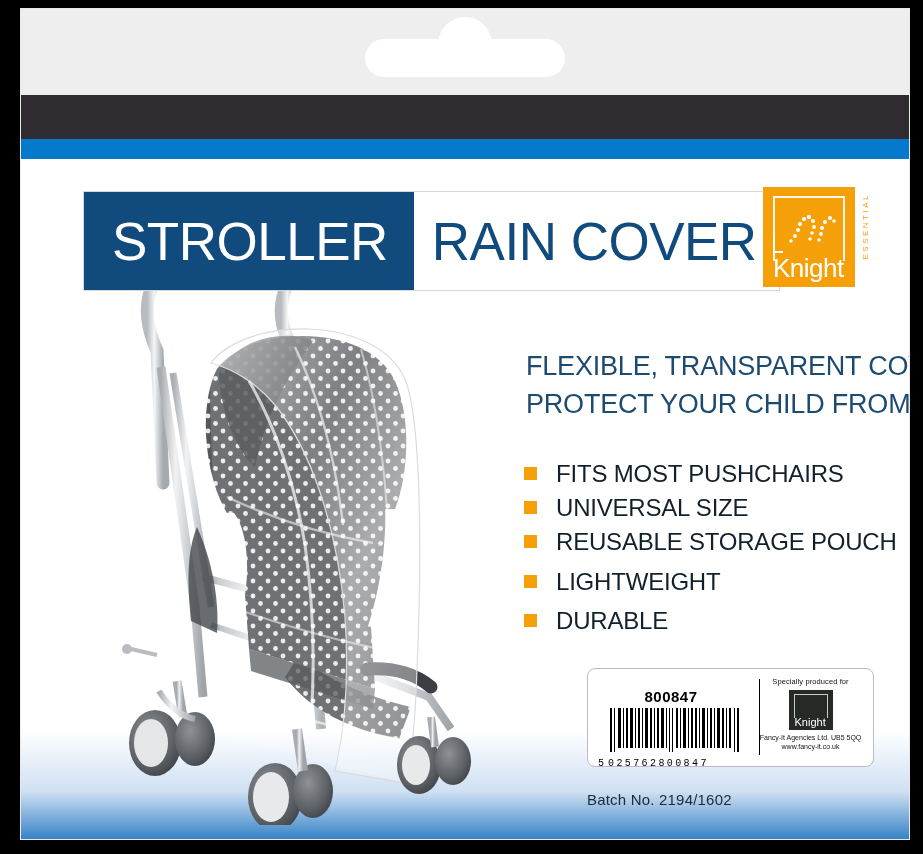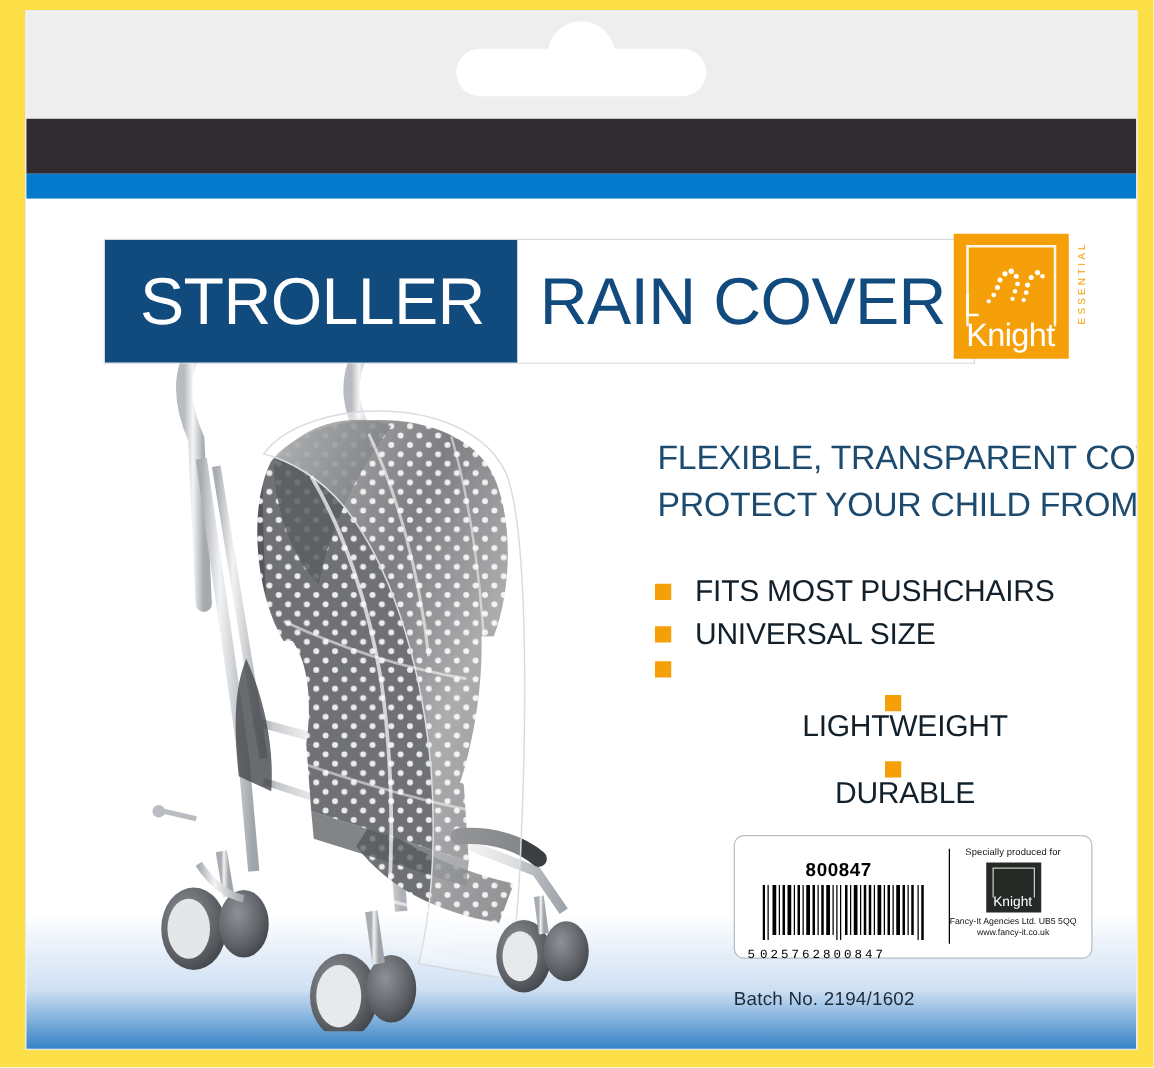--- a/index.html
+++ b/index.html
@@ -3,21 +3,21 @@
 <meta charset="utf-8">
 <title>Stroller Rain Cover Packaging</title>
 <style>
   html,body{margin:0;padding:0;}
   body{
     width:923px;height:854px;
     background:#ffffff;
     font-family:"Liberation Sans", sans-serif;
     overflow:hidden;
   }
-  .stage{position:relative;width:923px;height:854px;background:#fde047;}
+  .stage{position:relative;width:923px;height:854px;background:#000000;}
 
   
   .package{
     position:absolute;left:20px;top:8px;width:890px;height:832px;
     background:#ffffff;
     border:1px solid #e9e9e9;
     box-sizing:border-box;
     overflow:hidden;
   }
 
@@ -128,21 +128,21 @@
   }
   .feature{
     display:flex;align-items:center;margin-bottom:9px;
   }
   .feature .bull{
     width:13px;height:13px;background:#F6A009;margin-right:19px;flex:0 0 auto;
   }
   .feature .flabel{
     color:#12202b;font-size:24px;line-height:1.05;letter-spacing:-0.2px;white-space:nowrap;
   }
-  .feature.gap{margin-top:14px;flex-direction:column;}
+  .feature.gap{margin-top:14px;}
 
   
   .barcode-card{
     position:absolute;left:566px;top:659px;width:285px;height:97px;
     background:#ffffff;border:1px solid #b9bcc0;border-radius:8px;
     z-index:8;
   }
   .bc-inner{position:relative;width:100%;height:100%;display:flex;}
   .bc-left{
     width:160px;position:relative;padding:7px 0 0 10px;box-sizing:border-box;margin-top:12px;
@@ -350,20 +350,21 @@
       <div class="feature">
         <span class="bull"></span>
         <span class="flabel">FITS MOST PUSHCHAIRS</span>
       </div>
       <div class="feature">
         <span class="bull"></span>
         <span class="flabel">UNIVERSAL SIZE</span>
       </div>
       <div class="feature">
         <span class="bull"></span>
+        <span class="flabel">REUSABLE STORAGE POUCH</span>
       </div>
       <div class="feature gap">
         <span class="bull"></span>
         <span class="flabel">LIGHTWEIGHT</span>
       </div>
       <div class="feature gap">
         <span class="bull"></span>
         <span class="flabel">DURABLE</span>
       </div>
     </div>

